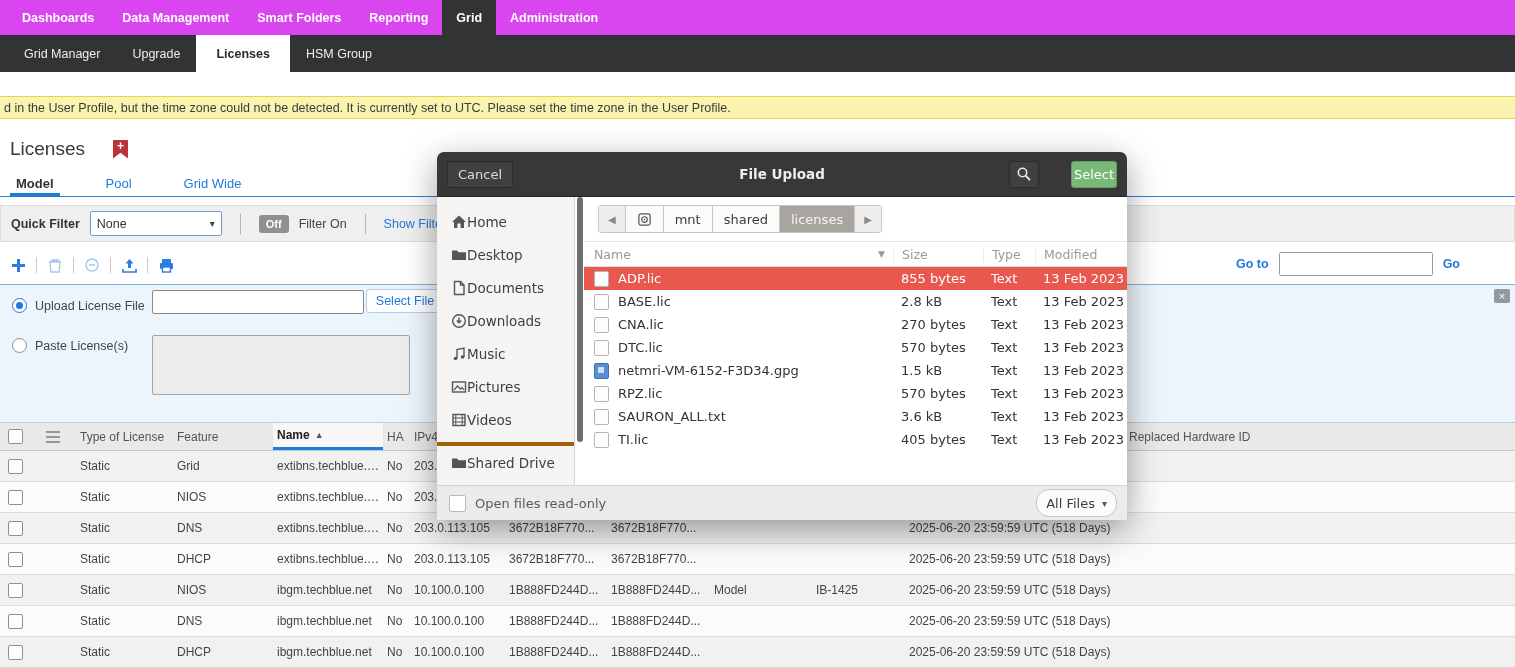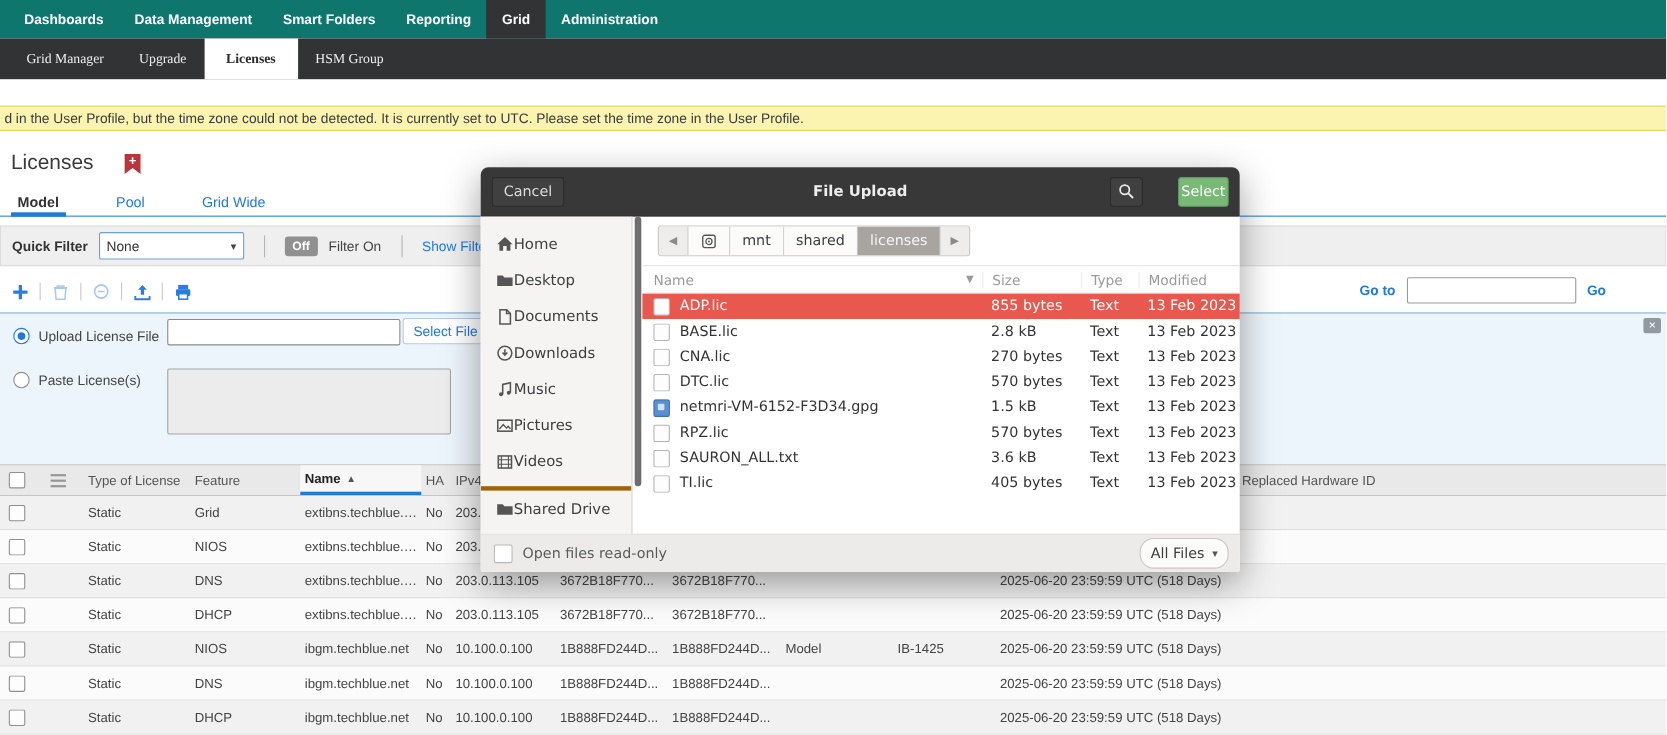--- a/index.html
+++ b/index.html
@@ -1,24 +1,24 @@
 <!DOCTYPE html>
 <html><head>
 <meta charset="utf-8">
 <style>
   html,body{margin:0;padding:0;}
   .stage{position:relative;width:1515px;height:668px;background:#fff;overflow:hidden;
          font-family:"Liberation Sans",sans-serif;font-size:13px;color:#444;}
   
-  .topnav{position:absolute;top:0;left:0;right:0;height:35px;background:#0f766e;display:flex;align-items:stretch;padding-left:8px;}
+  .topnav{position:absolute;top:0;left:0;right:0;height:35px;background:#d946ef;display:flex;align-items:stretch;padding-left:8px;}
   .topnav .item{display:flex;align-items:center;padding:0 14px;color:#fff;font-weight:bold;font-size:12.5px;cursor:pointer;}
   .topnav .item.active{background:#323335;}
   
   .subnav{position:absolute;top:35px;left:0;right:0;height:37px;background:#323335;display:flex;align-items:stretch;padding-left:8px;}
-  .subnav .item{display:flex;align-items:center;padding:0 16px;color:#ededed;font-size:12.5px;cursor:pointer;font-family:Liberation Serif, serif;}
+  .subnav .item{display:flex;align-items:center;padding:0 16px;color:#ededed;font-size:12.5px;cursor:pointer;}
   .subnav .item.active{background:#fff;color:#2b2b2b;font-weight:bold;padding:0 20px;}
   
   .banner{position:absolute;top:96px;left:0;right:0;height:21px;background:#faf4b0;border-top:1px solid #e3d45e;border-bottom:1px solid #e3d45e;display:flex;align-items:center;padding-left:4px;font-size:12.5px;color:#3b3b3b;}
   
   .titlerow{position:absolute;top:138px;left:10px;display:flex;align-items:center;gap:10px;}
   .pagetitle{font-size:19px;color:#3a3a3a;}
   .bookmark{width:15px;height:19px;background:#b9353b;margin-left:18px;clip-path:polygon(0 0,100% 0,100% 100%,50% 70%,0 100%);position:relative;}
   .bookmark:before{content:"+";position:absolute;top:0;left:0;right:0;text-align:center;color:#fff;font-size:12px;font-weight:bold;line-height:13px;}
   
   .viewtabs{position:absolute;top:170px;left:0;right:0;height:26px;border-bottom:1px solid #2b83db;display:flex;padding-left:10px;}

